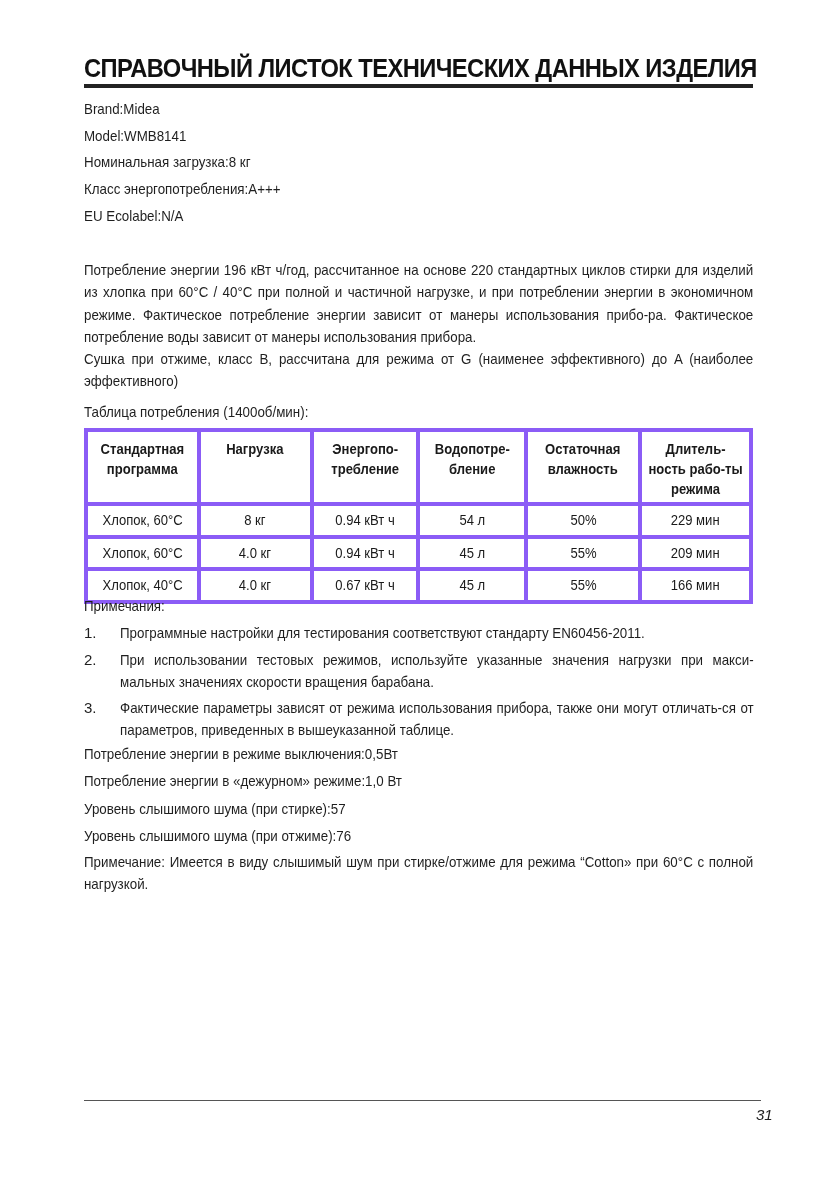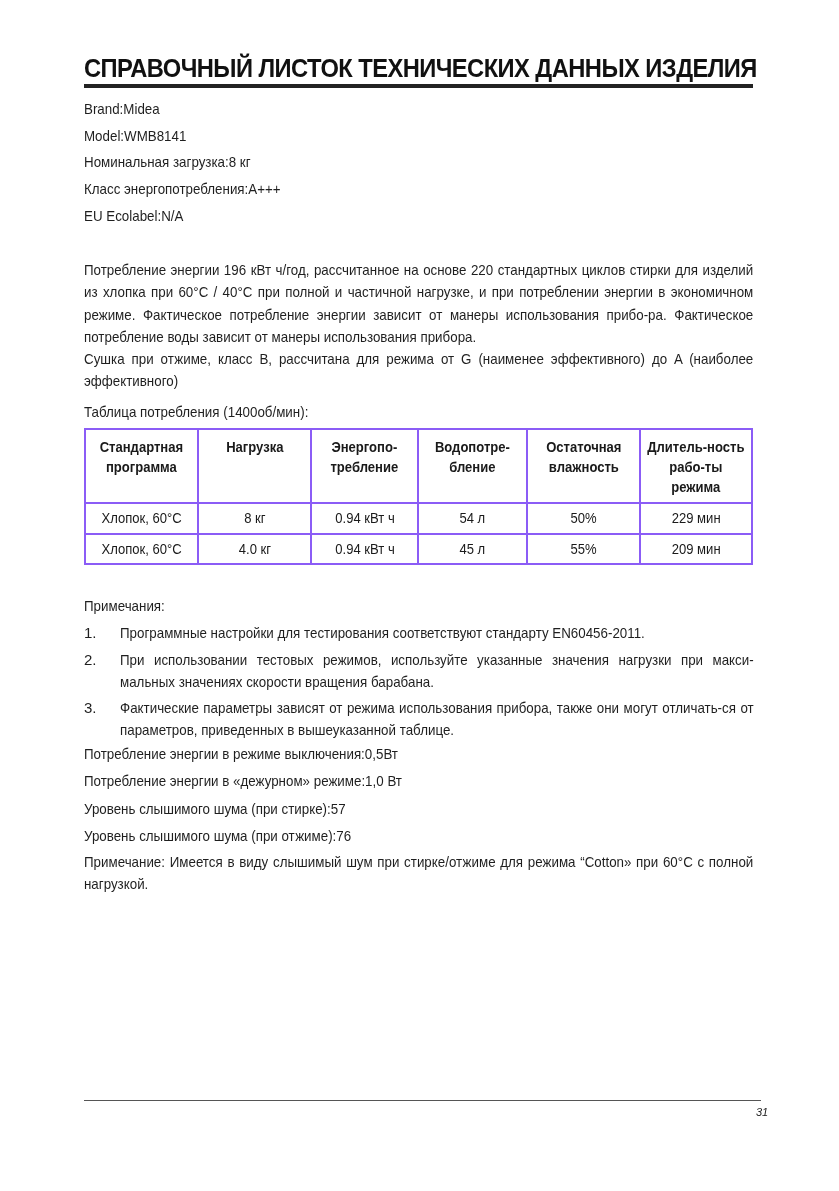--- a/index.html
+++ b/index.html
@@ -23,37 +23,37 @@
   .para {
     position: absolute; left: 84px; width: 752px; font-size: 15px; line-height: 22.3px;
     color: #1f1f1f; text-align: justify; text-align-last: left;
     transform: scaleX(0.89); transform-origin: left top;
   }
   table.cons {
     position: absolute; left: 84px; top: 428px; width: 669px;
     border-collapse: collapse; font-size: 14.5px; color: #1a1a1a;
   }
   table.cons th, table.cons td {
-    border: 2px solid #8b5cf6; text-align: center; padding: 0;
+    border: 4px solid #8b5cf6; text-align: center; padding: 0;
   }
   table.cons th {
     font-weight: bold; vertical-align: top; height: 74px; padding-top: 7px;
     line-height: 20px; box-sizing: border-box;
   }
   table.cons td { height: 28.5px; text-decoration: underline; }
   .cell { display: inline-block; transform: scaleX(0.9); }
   .note-num { position: absolute; left: 84px; font-size: 15px; color: #1f1f1f; }
   .note-text {
     position: absolute; left: 120px; width: 712px; font-size: 15px; line-height: 22px;
     color: #1f1f1f; text-align: justify; text-align-last: left;
     transform: scaleX(0.89); transform-origin: left top;
   }
   .footer-rule { position: absolute; left: 84px; top: 1100px; width: 677px; height: 1px; background: #555; }
   .page-num {
-    position: absolute; left: 756px; top: 1106px; font-size: 11px; font-style: italic; color: #222;
+    position: absolute; left: 756px; top: 1106px; font-size: 15px; font-style: italic; color: #222;
   }
 </style>
 </head>
 <body>
 
 <div class="title">СПРАВОЧНЫЙ ЛИСТОК ТЕХНИЧЕСКИХ ДАННЫХ ИЗДЕЛИЯ</div>
 <div class="title-rule"></div>
 
 <div class="txt" style="top:99px">Brand:Midea</div>
 <div class="txt" style="top:126px">Model:WMB8141</div>
@@ -94,20 +94,28 @@
       <td><span class="cell">229 мин</span></td>
     </tr>
     <tr>
       <td><span class="cell">Хлопок, 60°C</span></td>
       <td><span class="cell">4.0 кг</span></td>
       <td><span class="cell">0.94 кВт ч</span></td>
       <td><span class="cell">45 л</span></td>
       <td><span class="cell">55%</span></td>
       <td><span class="cell">209 мин</span></td>
     </tr>
+    <tr>
+      <td><span class="cell">Хлопок, 40°C</span></td>
+      <td><span class="cell">4.0 кг</span></td>
+      <td><span class="cell">0.67 кВт ч</span></td>
+      <td><span class="cell">45 л</span></td>
+      <td><span class="cell">55%</span></td>
+      <td><span class="cell">166 мин</span></td>
+    </tr>
   </tbody>
 </table>
 
 <div class="txt" style="top:596px">Примечания:</div>
 
 <div class="note-num" style="top:624px">1.</div>
 <div class="note-text" style="top:622px">Программные настройки для тестирования соответствуют стандарту EN60456-2011.</div>
 
 <div class="note-num" style="top:651px">2.</div>
 <div class="note-text" style="top:649px">При использовании тестовых режимов, используйте указанные значения нагрузки при макси-мальных значениях скорости вращения барабана.</div>

